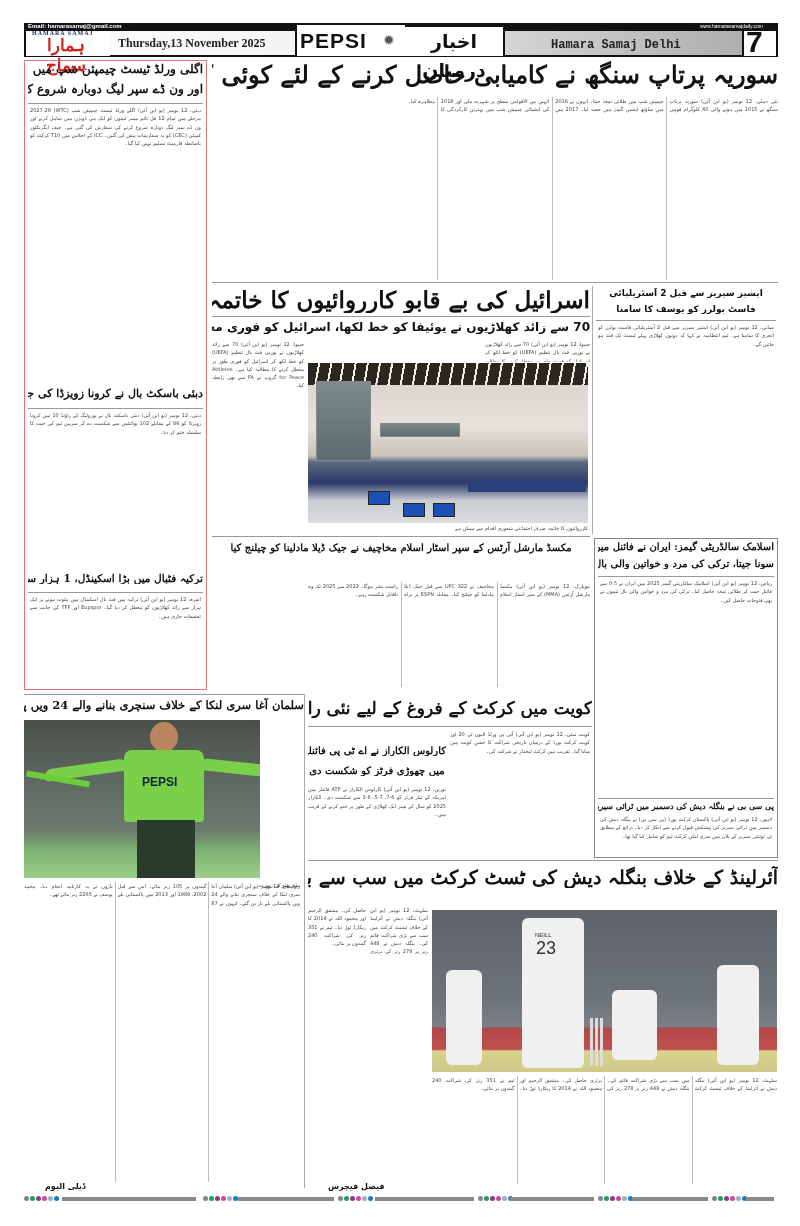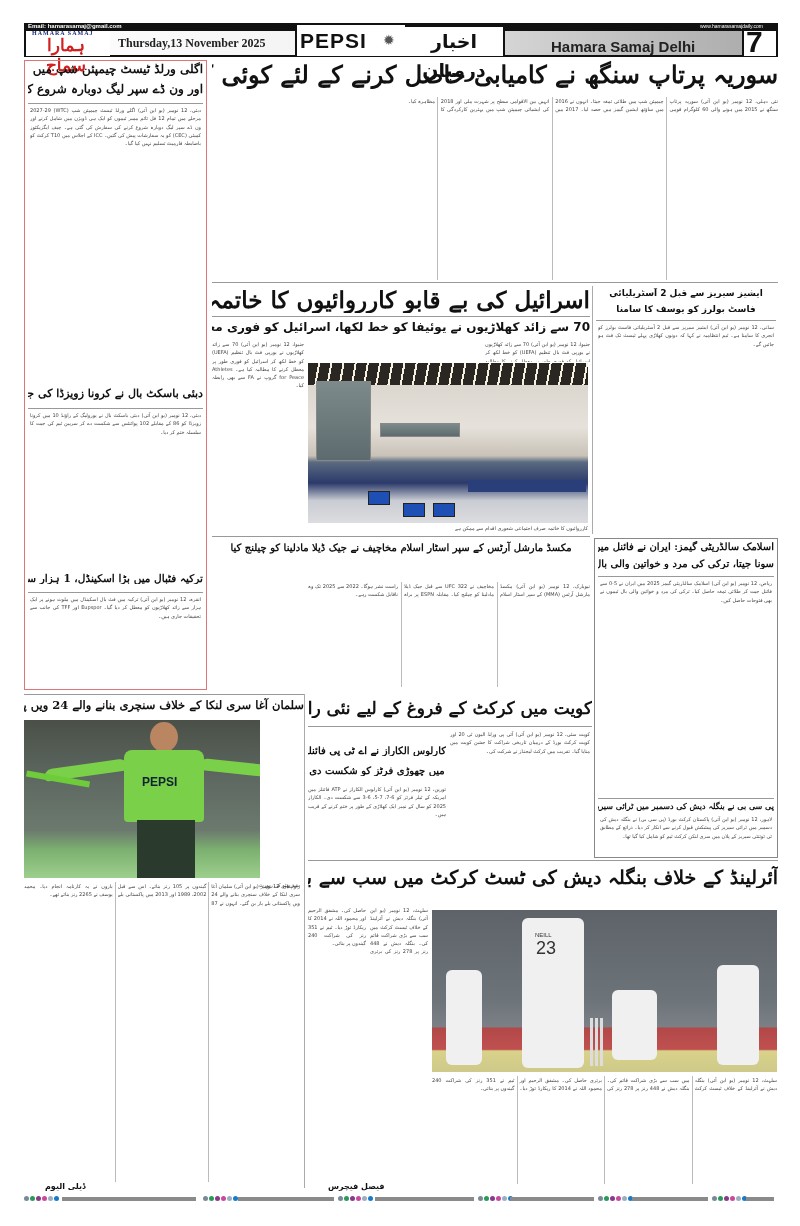--- a/index.html
+++ b/index.html
@@ -11,21 +11,21 @@
   .email { left: 28px; top: 23px; font-size: 6px; color: #fff; font-family: "Liberation Sans", sans-serif; font-weight: bold; }
   .website { left: 700px; top: 23px; font-size: 5px; color: #fff; font-family: "Liberation Sans", sans-serif; }
   .logo-box { left: 26px; top: 31px; width: 84px; height: 25px; background: #fff; }
   .logo-en { left: 32px; top: 30px; font-size: 6px; font-family: "Liberation Serif", serif; font-weight: bold; color: #1a2a7a; letter-spacing: 1px; }
   .logo-ur { left: 26px; top: 35px; width: 80px; font-size: 17px; font-weight: bold; color: #d21f1f; text-align: center; font-family: "DejaVu Serif", serif; direction: rtl; }
   .date { left: 118px; top: 36px; font-size: 12px; font-family: "Liberation Serif", serif; font-weight: bold; color: #222; }
   .sports-box { left: 295px; top: 25px; width: 112px; height: 31px; background: #fff; border-left: 2px solid #111; border-right: 2px solid #111; }
   .sports { left: 300px; top: 29px; font-size: 21px; font-weight: bold; font-family: "Liberation Sans", sans-serif; color: #111; letter-spacing: 1px; }
   .gear { left: 383px; top: 32px; font-size: 14px; color: #555; }
   .section-ur { left: 405px; top: 27px; width: 100px; height: 29px; background: #fff; border-right: 2px solid #111; font-size: 19px; font-weight: bold; text-align: center; direction: rtl; line-height: 29px; }
-  .city { left: 520px; top: 38px; font-size: 15px; font-family: Liberation Sans, sans-serif; font-weight: bold; color: #222; padding-left: 31px; }
+  .city { left: 520px; top: 38px; font-size: 12px; font-family: Liberation Mono, monospace; font-weight: bold; color: #222; padding-left: 31px; }
   .pagenum-box { left: 742px; top: 31px; width: 34px; height: 25px; background: #fff; border-left: 2px solid #111; }
   .pagenum { left: 746px; top: 25px; font-size: 30px; font-weight: bold; font-family: "Liberation Sans", sans-serif; color: #111; }
 
   
   .hl { direction: rtl; text-align: center; font-family: "DejaVu Serif", serif; font-weight: bold; color: #111; white-space: nowrap; overflow: hidden; }
   .body-txt { direction: rtl; text-align: justify; font-size: 5px; line-height: 8.3px; color: #444; overflow: hidden; font-family: "DejaVu Sans", sans-serif; }
   .rule { background: #999; }
   .vrule { background: #aaa; width: 1px; }
   .redbox { border: 1.5px solid #d77; }
 

